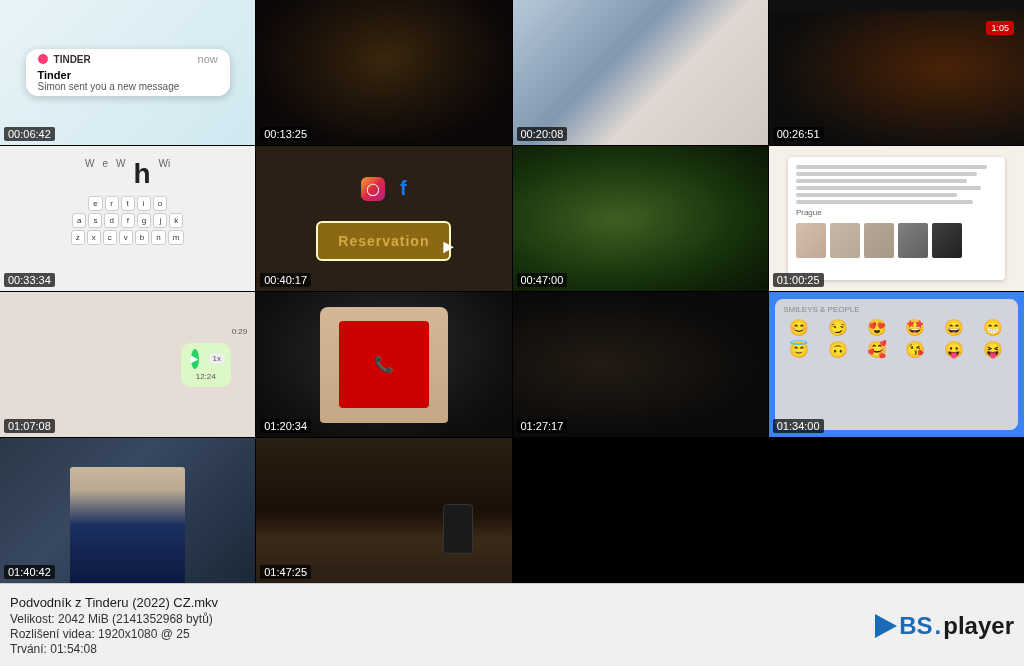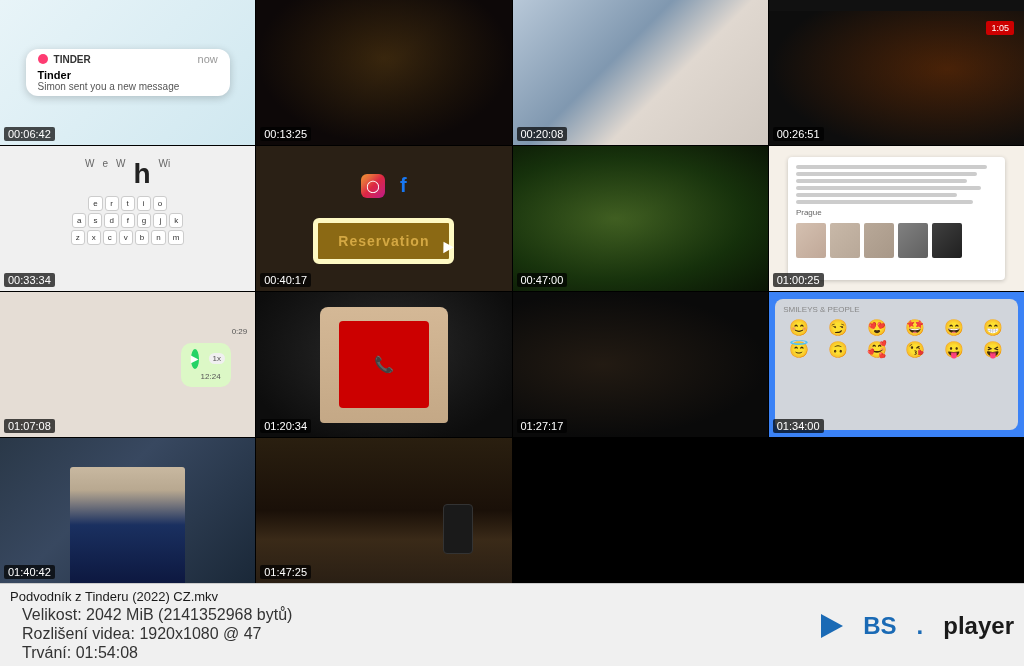--- a/index.html
+++ b/index.html
@@ -128,21 +128,21 @@
     }
 
     
     .t6 { background: #2a2015; }
     .t6-icons { display: flex; gap: 15px; align-items: center; margin-bottom: 8px; }
     .t6-ig { width: 24px; height: 24px; border-radius: 6px; background: linear-gradient(135deg, #f09433, #e6683c, #dc2743, #cc2366, #bc1888); display: flex; align-items: center; justify-content: center; color: white; font-size: 12px; }
     .t6-fb { color: #1877f2; font-size: 20px; font-weight: bold; }
     .t6-btn {
       background: #8B6914;
       color: #d4a843;
-      border: 5px solid #fef9c3;
+      border: 2px solid #fef9c3;
       border-radius: 6px;
       padding: 10px 20px;
       font-size: 14px;
       font-weight: bold;
       letter-spacing: 1px;
     }
     .cursor-arrow {
       position: absolute;
       bottom: 40px;
       right: 60px;
@@ -225,21 +225,21 @@
     .wa-play { width: 20px; height: 20px; background: #25d366; border-radius: 50%; display: flex; align-items: center; justify-content: center; }
     .wa-wave {
       flex: 1;
       height: 20px;
       background: linear-gradient(90deg, #128c7e 0%, #25d366 40%, #128c7e 100%);
       border-radius: 3px;
       position: relative;
       overflow: hidden;
     }
     .wa-speed { font-size: 8px; color: #555; background: #f0f0f0; border-radius: 10px; padding: 1px 4px; }
-    .wa-time { font-size: 8px; color: #555; margin-top: 3px; text-align: right; }
+    .wa-time { font-size: 8px; color: #555; margin-top: 3px; text-align: center; }
 
     
     .t11 { background: linear-gradient(135deg, #0a0a15 0%, #1a2035 50%, #0d1520 100%); }
     .city-lights {
       width: 100%;
       height: 100%;
       background: radial-gradient(ellipse at 50% 60%, rgba(255,200,100,0.3) 0%, rgba(100,150,200,0.1) 40%, #050510 100%);
     }
     .city-grid {
       position: absolute;
@@ -331,29 +331,28 @@
     .info-text {
       flex: 1;
     }
     .info-filename {
       font-size: 13px;
       color: #1a1a1a;
       font-weight: normal;
       margin-bottom: 2px;
     }
     .info-detail {
-      font-size: 16px;
+      font-size: 12px;
       color: #333;
       margin-bottom: 1px;
-      margin-left: 12px;
     }
     .bs-player-logo {
       display: flex;
       align-items: center;
-      gap: 20px;
+      gap: 2px;
       font-size: 22px;
       font-weight: bold;
     }
     .bs-play-icon {
       width: 0;
       height: 0;
       border-top: 12px solid transparent;
       border-bottom: 12px solid transparent;
       border-left: 22px solid #1a6ab5;
     }
@@ -586,21 +585,21 @@
       </div>
       <div class="timestamp">01:47:25</div>
     </div>
 
   </div>
 
   <div class="info-bar">
     <div class="info-text">
       <div class="info-filename">Podvodník z Tinderu  (2022) CZ.mkv</div>
       <div class="info-detail">Velikost: 2042 MiB (2141352968 bytů)</div>
-      <div class="info-detail">Rozlišení videa: 1920x1080 @ 47</div>
+      <div class="info-detail">Rozlišení videa: 1920x1080 @ 25</div>
       <div class="info-detail">Trvání: 01:54:08</div>
     </div>
     <div class="bs-player-logo">
       <div class="bs-play-icon"></div>
       <span class="bs-text">BS</span>
       <span class="bs-dot">.</span>
       <span class="bs-player-text">player</span>
     </div>
   </div>
 </div>

